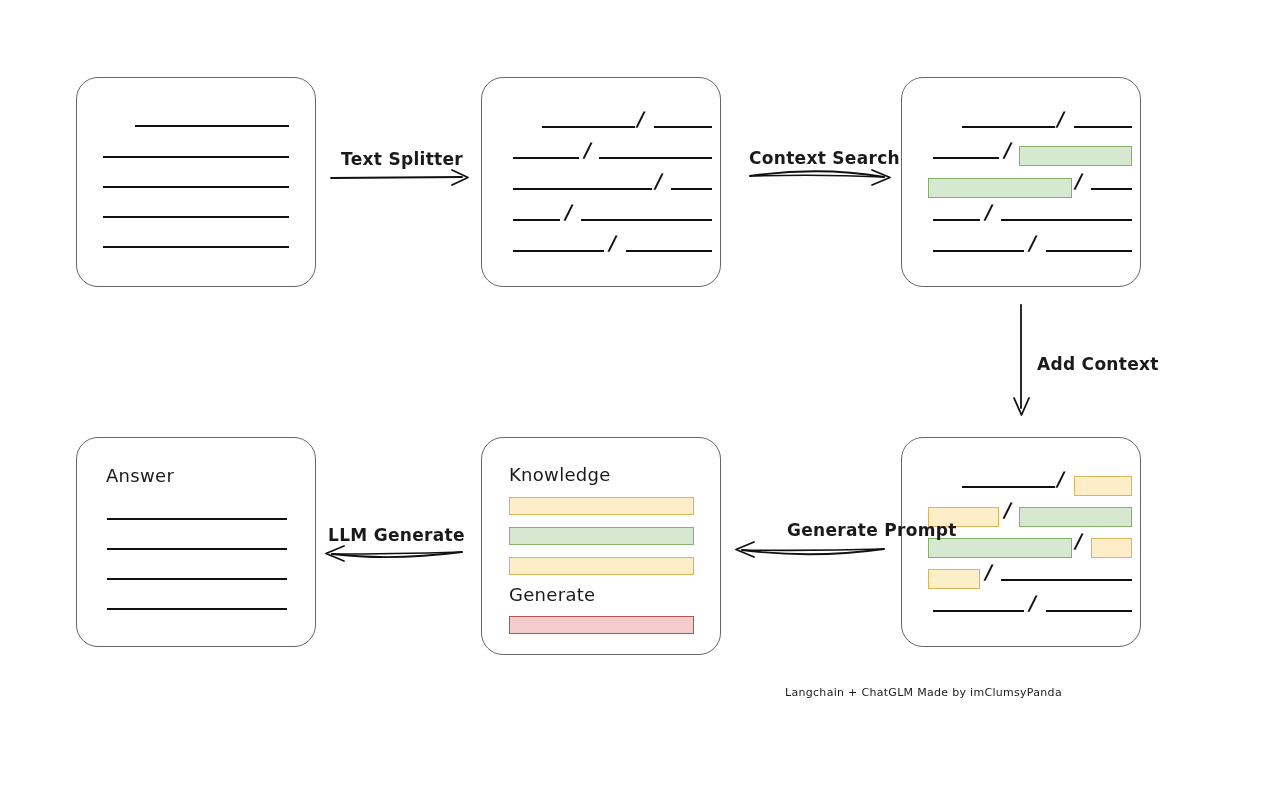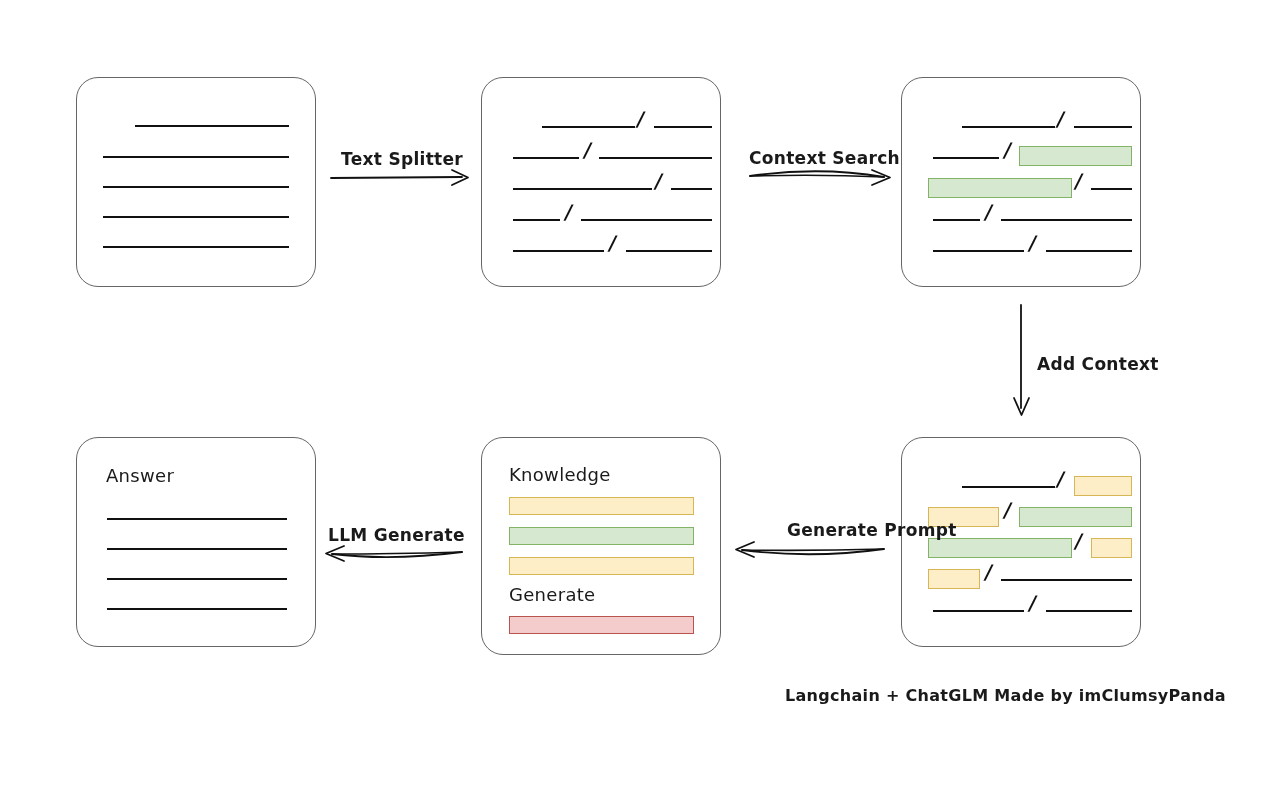--- a/index.html
+++ b/index.html
@@ -63,21 +63,21 @@
   
   .hand {
     position: absolute;
     font-family: "DejaVu Sans", "Liberation Sans", sans-serif;
     color: #1a1a1a;
     white-space: nowrap;
     letter-spacing: 0.3px;
   }
   .edge-label { font-size: 17px; font-weight: bold; }
   .box-label  { font-size: 18px; }
-  .footer-label { font-size: 16px; font-weight: bold; }
+  .footer-label { font-size: 11px; }
 
   
   #arrows {
     position: absolute;
     left: 0; top: 0;
     width: 1262px;
     height: 792px;
     pointer-events: none;
   }
 </style>

